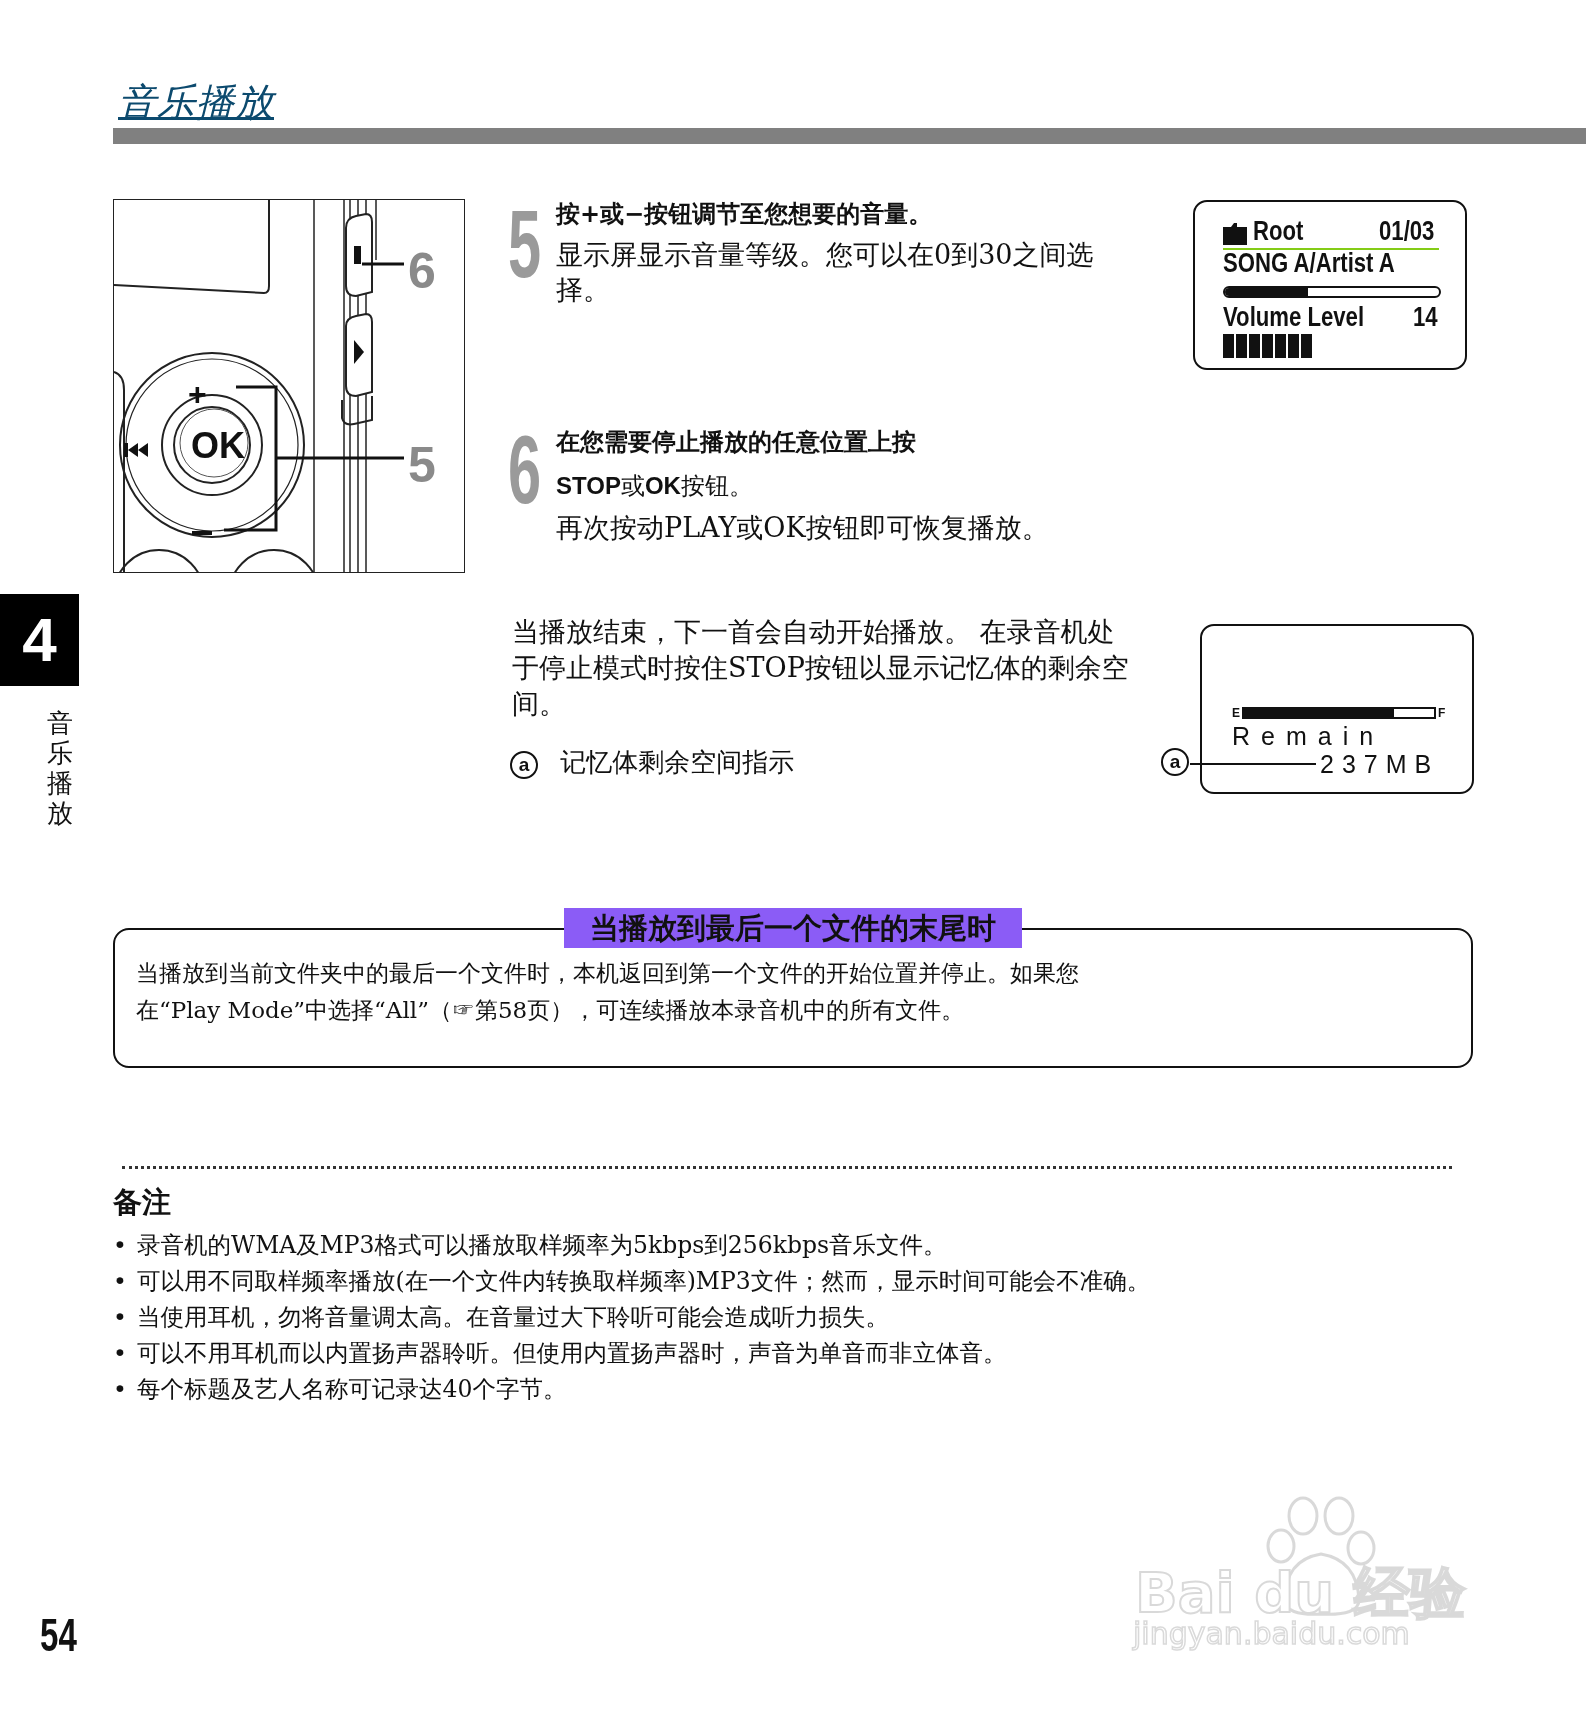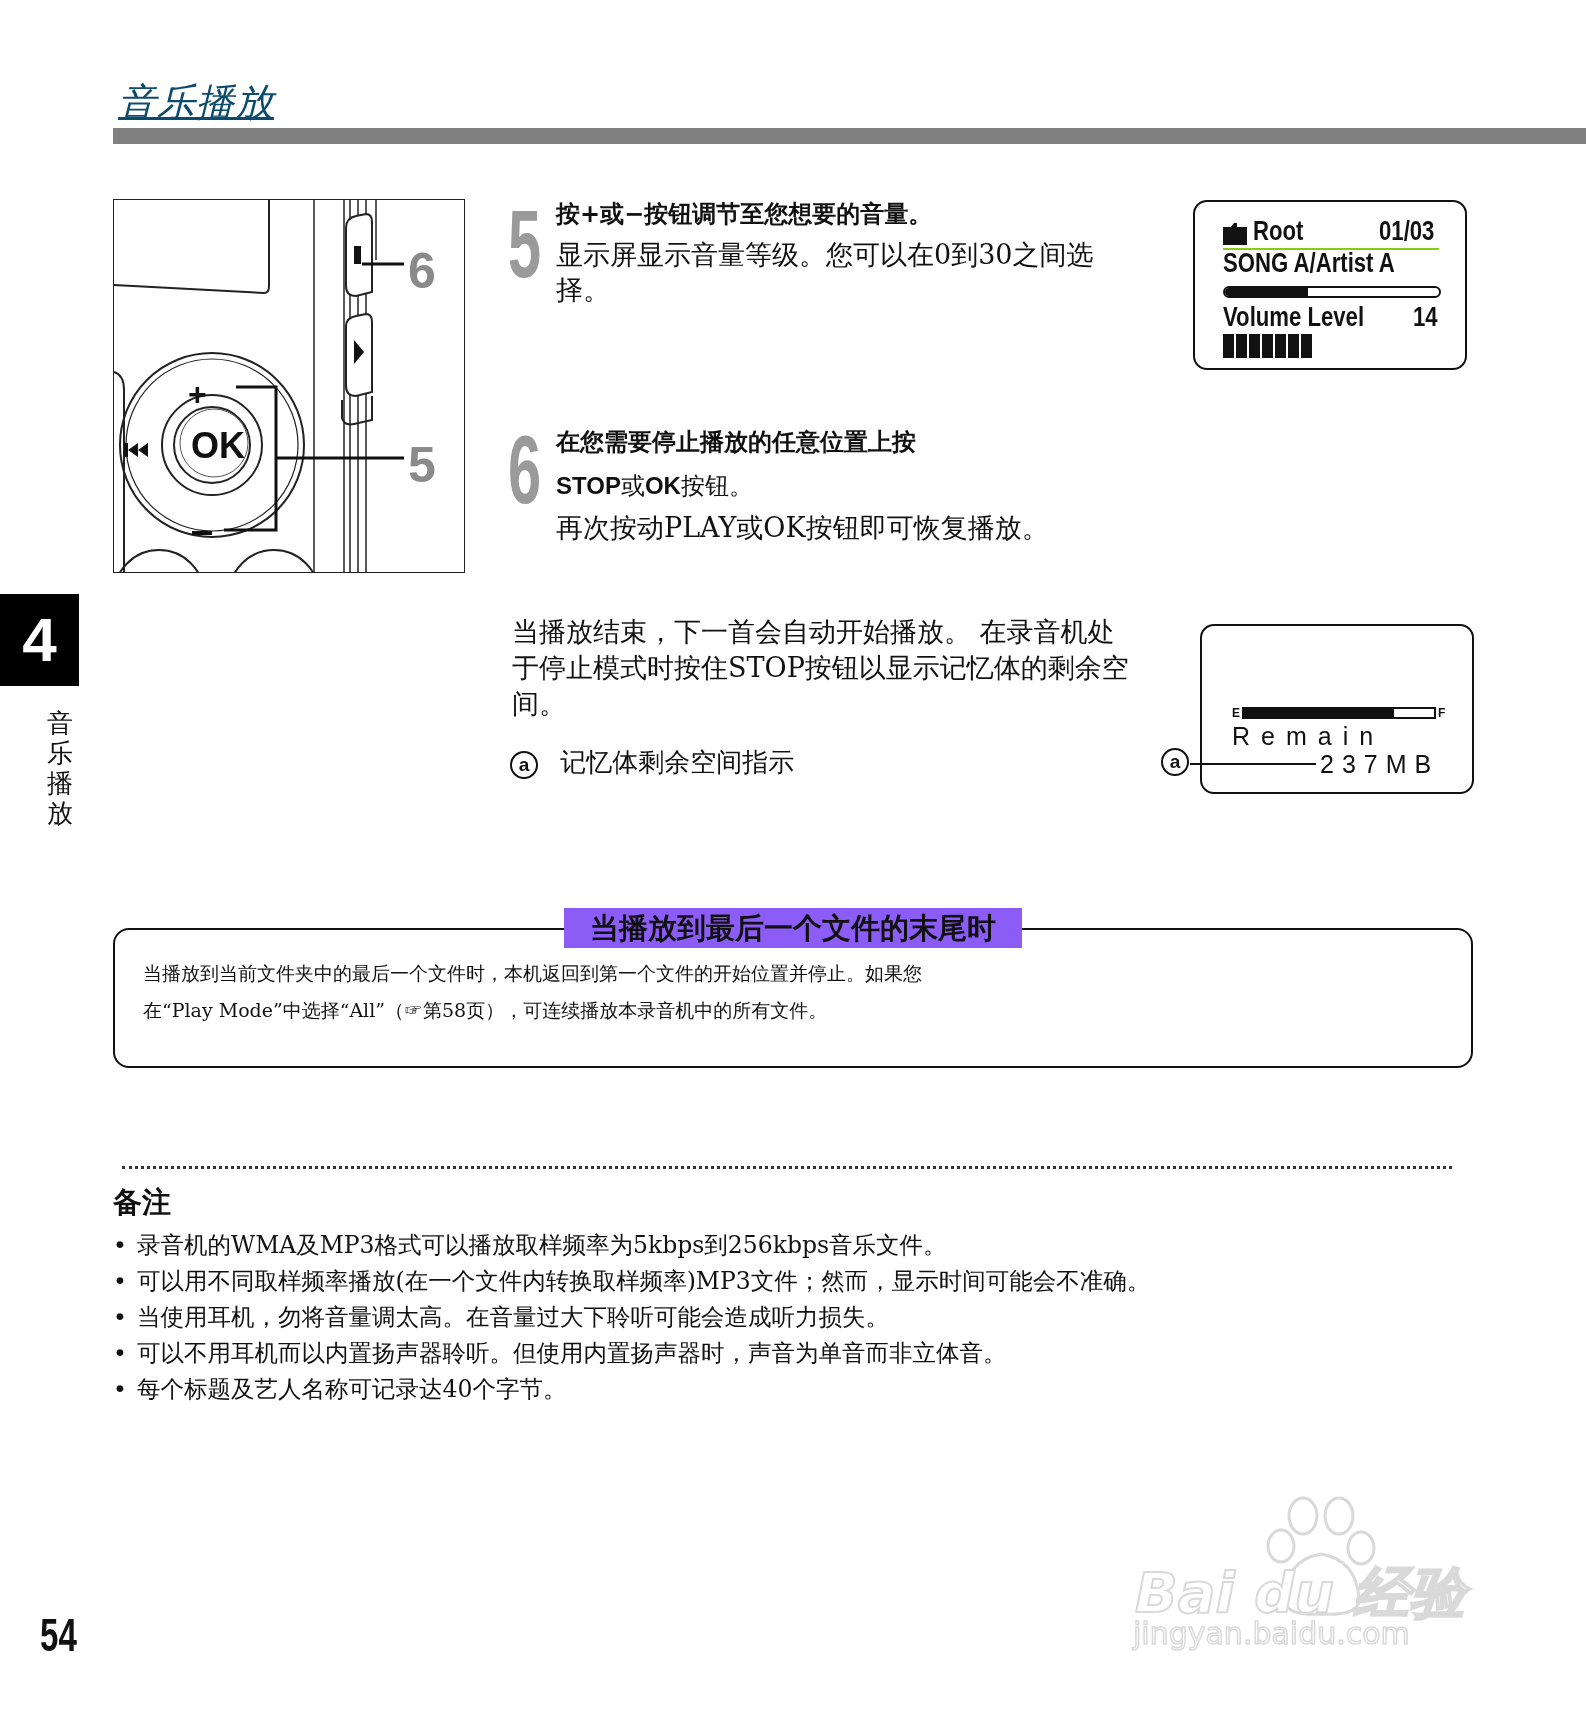--- a/index.html
+++ b/index.html
@@ -24,21 +24,21 @@
               transform:scaleX(0.82); transform-origin:left top; white-space:nowrap; color:#111; }
 
   .para { font-family:"DejaVu Serif", serif; font-size:27px; line-height:36px; }
   .legend-item { font-size:26px; }
   .circ { display:inline-block; width:24px; height:24px; border:2px solid #111; border-radius:50%;
           text-align:center; line-height:23px; font-size:19px; font-weight:bold; font-family:"Liberation Sans", sans-serif; }
 
   .info-box { left:113px; top:928px; width:1356px; height:136px; border:2px solid #111; border-radius:16px; }
   .info-title-wrap { left:113px; top:908px; width:1360px; text-align:center; }
   .info-title { display:inline-block; background:#8b5cf6; padding:0 26px; font-size:29px; font-weight:bold; line-height:40px; }
-  .info-text { left:136px; top:955px; width:1320px; font-family:"DejaVu Serif", serif; font-size:19px; line-height:37px;margin-left:7px; }
+  .info-text { left:136px; top:955px; width:1320px; font-family:"DejaVu Serif", serif; font-size:23px; line-height:37px; }
 
   .dotted { left:122px; top:1166px; width:1330px; border-top:3px dotted #333; }
   .notes-title { left:113px; top:1183px; font-size:29px; font-weight:bold; }
   .notes { left:113px; top:1227px; margin:0; padding:0; list-style:none; }
   .notes li { font-family:"DejaVu Serif", serif; font-size:23.5px; line-height:36px; white-space:nowrap; }
   .notes li::before { content:"•"; display:inline-block; width:24px; font-family:"DejaVu Sans", sans-serif; }
 
   .chapter-tab { left:0; top:594px; width:79px; height:92px; background:#000; color:#fff;
                  font-family:"Liberation Sans", sans-serif; font-weight:bold; font-size:62px;
                  text-align:center; line-height:92px; }
@@ -190,15 +190,15 @@
 <div class="abs watermark">
   <svg width="370" height="170">
     <g fill="none" stroke="#bbb" stroke-width="3">
       <ellipse cx="178" cy="36" rx="14" ry="18"></ellipse>
         <ellipse cx="214" cy="36" rx="14" ry="18"></ellipse>
       <ellipse cx="156" cy="66" rx="13" ry="16"></ellipse>
         <ellipse cx="236" cy="68" rx="13" ry="16"></ellipse>
       <path d="M160 120 Q160 80 196 74 Q232 80 234 120 Q234 136 196 134 Q160 136 160 120 Z"></path>
     </g>
   </svg>
-  <div class="abs" style="left:10px; top:76px; font-family:'DejaVu Sans',sans-serif; font-weight:bold; font-size:56px; color:#fff;font-style:italic; -webkit-text-stroke:2px #bbb;">Bai du 经验</div>
+  <div class="abs" style="left:10px; top:76px; font-family:'DejaVu Sans',sans-serif; font-weight:bold; font-size:56px; color:#fff; -webkit-text-stroke:2px #bbb;">Bai du 经验</div>
   <div class="abs" style="left:8px; top:136px; font-family:'DejaVu Sans',sans-serif; font-size:30px; color:#fff; -webkit-text-stroke:1.5px #bbb;">jingyan.baidu.com</div>
 </div>
 
 </body></html>

